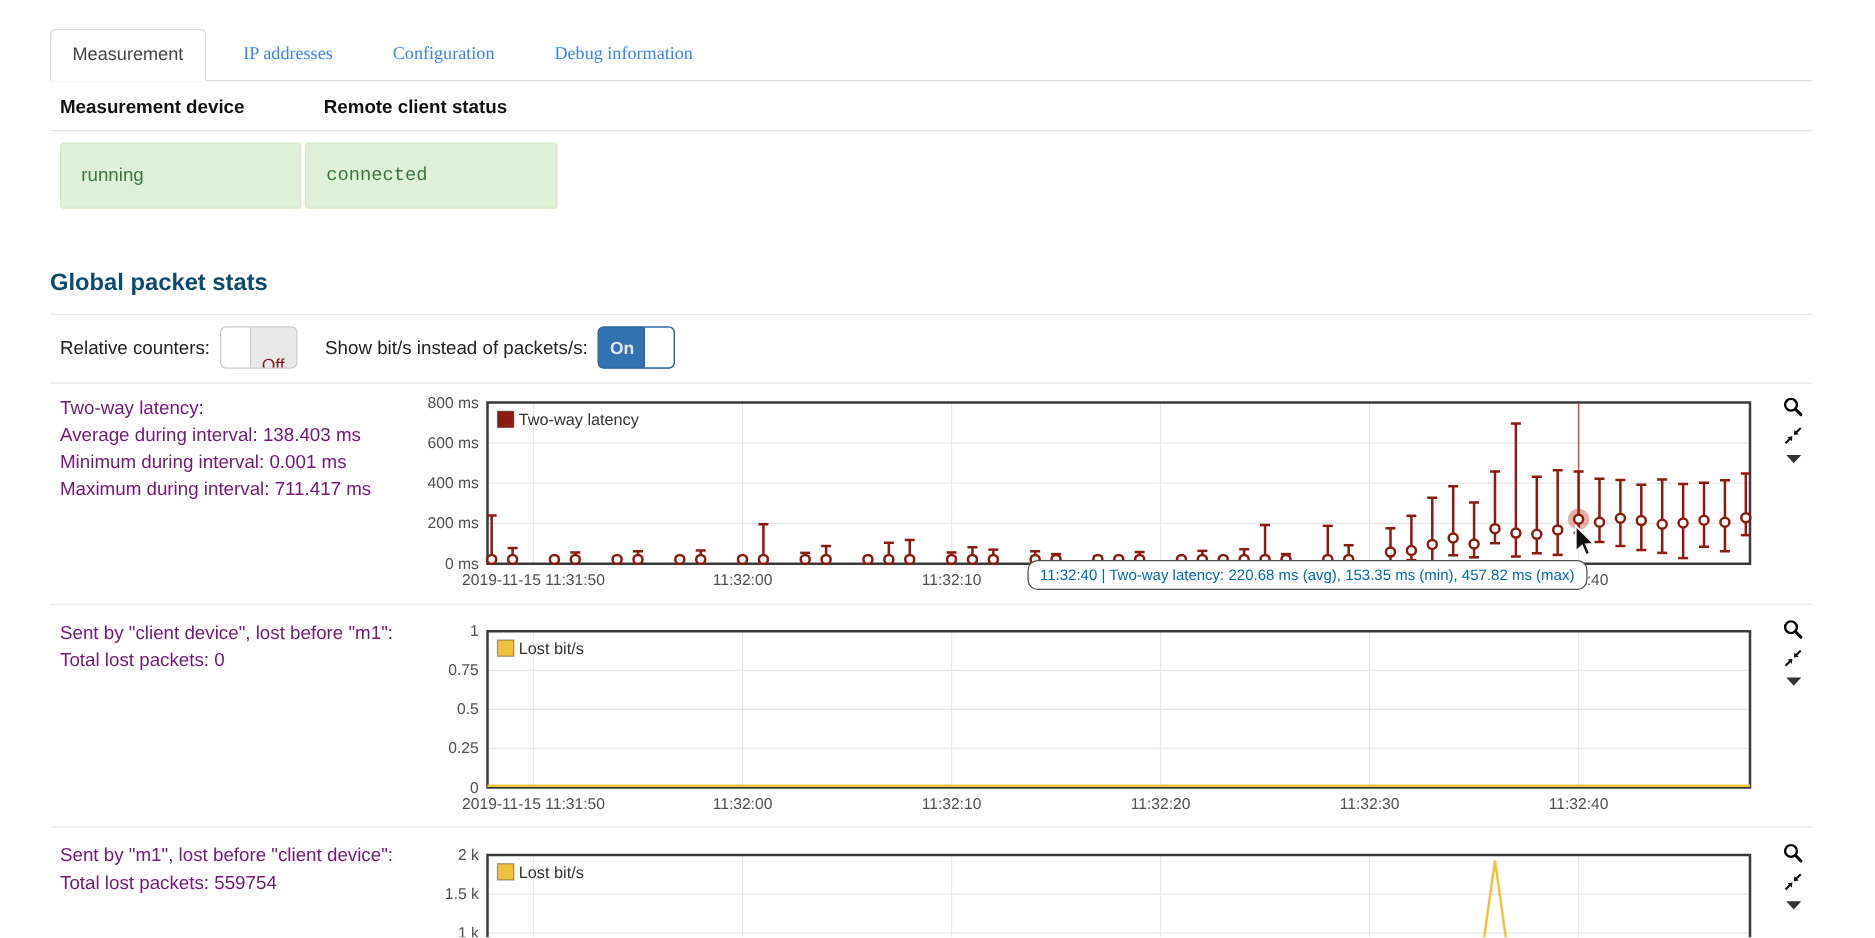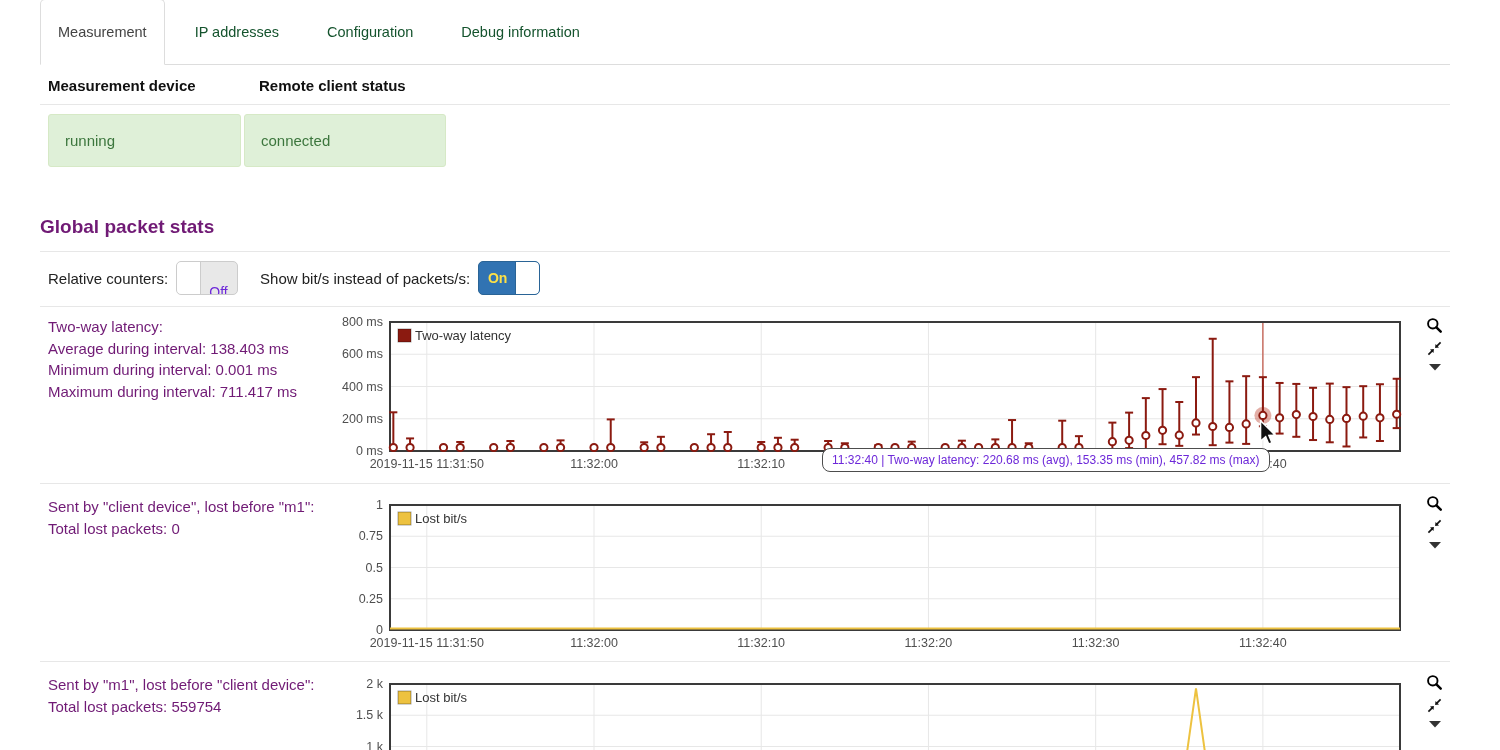--- a/index.html
+++ b/index.html
@@ -2,49 +2,49 @@
 <html><head>
 <meta charset="utf-8">
 <title>Measurement</title>
 <style>
   html,body{margin:0;padding:0;background:#fff;}
   #root{position:relative;width:1500px;height:750px;overflow:hidden;background:#fff;
         font-family:"Liberation Sans",sans-serif;color:#222;}
   .abs{position:absolute;}
   
   .tabbar{left:40px;top:20px;width:1410px;display:flex;align-items:flex-end;border-bottom:1px solid #ddd;height:45px;box-sizing:border-box;}
-  .tab{padding:24px 17px;font-size:14.5px;margin-bottom:-1px;border:1px solid transparent;border-radius:5px 5px 0 0;cursor:pointer;}
+  .tab{padding:12px 17px;font-size:14.5px;margin-bottom:-1px;border:1px solid transparent;border-radius:5px 5px 0 0;cursor:pointer;}
   .tab.active{border-color:#ddd;border-bottom-color:#fff;background:#fff;color:#444;}
-  .tab.link{color:#14532d;margin-left:12px;}
+  .tab.link{color:#3b82f6;margin-left:12px;font-family:Liberation Serif, serif;}
   
   .hdr-row{left:48px;top:77px;display:flex;font-weight:bold;font-size:15px;color:#111;}
   .hdr-cell{width:211px;}
   .divider{border-top:1px solid #e7e7e7;height:0;left:40px;width:1410px;}
   .badges{left:48px;top:114px;display:flex;gap:3px;}
   .badge{box-sizing:border-box;height:53px;background:#dff0d8;border:1px solid #d6e9c6;border-radius:3px;
          display:flex;align-items:center;padding-left:16px;font-size:15px;color:#3c763d;}
-  .badge.b1{width:193px;} .badge.b2{width:202px;}
-  .h2{left:40px;top:216px;font-size:19px;font-weight:bold;color:#701a75;}
+  .badge.b1{width:193px;} .badge.b2{width:202px;font-family:Liberation Mono, monospace;}
+  .h2{left:40px;top:216px;font-size:19px;font-weight:bold;color:#0c4a6e;}
   
   .controls{left:48px;top:259px;display:flex;align-items:center;font-size:15px;color:#222;height:38px;}
   .ctl-label{margin-right:8px;}
   .switch{width:62px;height:34px;border-radius:5px;position:relative;box-sizing:border-box;overflow:hidden;flex:0 0 auto;cursor:pointer;}
   .switch.off{border:1px solid #ccc;background:#e8e8e8;}
   .switch.off .handle{position:absolute;left:0;top:0;bottom:0;width:23px;background:#fff;border-right:1px solid #ccc;border-radius:4px 0 0 4px;}
-  .switch.off .lab{position:absolute;left:23px;right:0;top:0;bottom:0;display:flex;align-items:center;justify-content:center;color:#6d28d9;font-size:14px;margin-top:28px;}
+  .switch.off .lab{position:absolute;left:23px;right:0;top:0;bottom:0;display:flex;align-items:center;justify-content:center;color:#7f1d1d;font-size:14px;margin-top:28px;}
   .switch.on{border:1px solid #2a6496;background:#3173b2;}
   .switch.on .handle{position:absolute;right:0;top:0;bottom:0;width:23px;background:#fff;border-left:1px solid #2a6496;border-radius:0 4px 4px 0;}
-  .switch.on .lab{position:absolute;left:0;right:23px;top:0;bottom:0;display:flex;align-items:center;justify-content:center;color:#fde047;font-size:14px;font-weight:bold;}
+  .switch.on .lab{position:absolute;left:0;right:23px;top:0;bottom:0;display:flex;align-items:center;justify-content:center;color:#e5e5e5;font-size:14px;font-weight:bold;}
   .gap2{width:22px;}
   
   .info{left:48px;width:296px;font-size:15px;line-height:21.5px;color:#701a75;}
   .icons{left:1426px;display:flex;flex-direction:column;gap:7px;align-items:center;z-index:5;}
   .icons svg{display:block;cursor:pointer;}
   .tooltip{left:822px;top:448px;background:#fff;border:1px solid #4d4d4d;border-radius:8px;padding:4px 9px;
-           font-size:12px;color:#6d28d9;white-space:nowrap;z-index:10;}
+           font-size:12px;color:#0369a1;white-space:nowrap;z-index:10;}
   svg text{font-family:"Liberation Sans",sans-serif;}
   .chart{z-index:1;}
   .cursor{z-index:20;}
 </style>
 </head>
 <body>
 
 <div id="root">
 
   <div class="abs tabbar">

